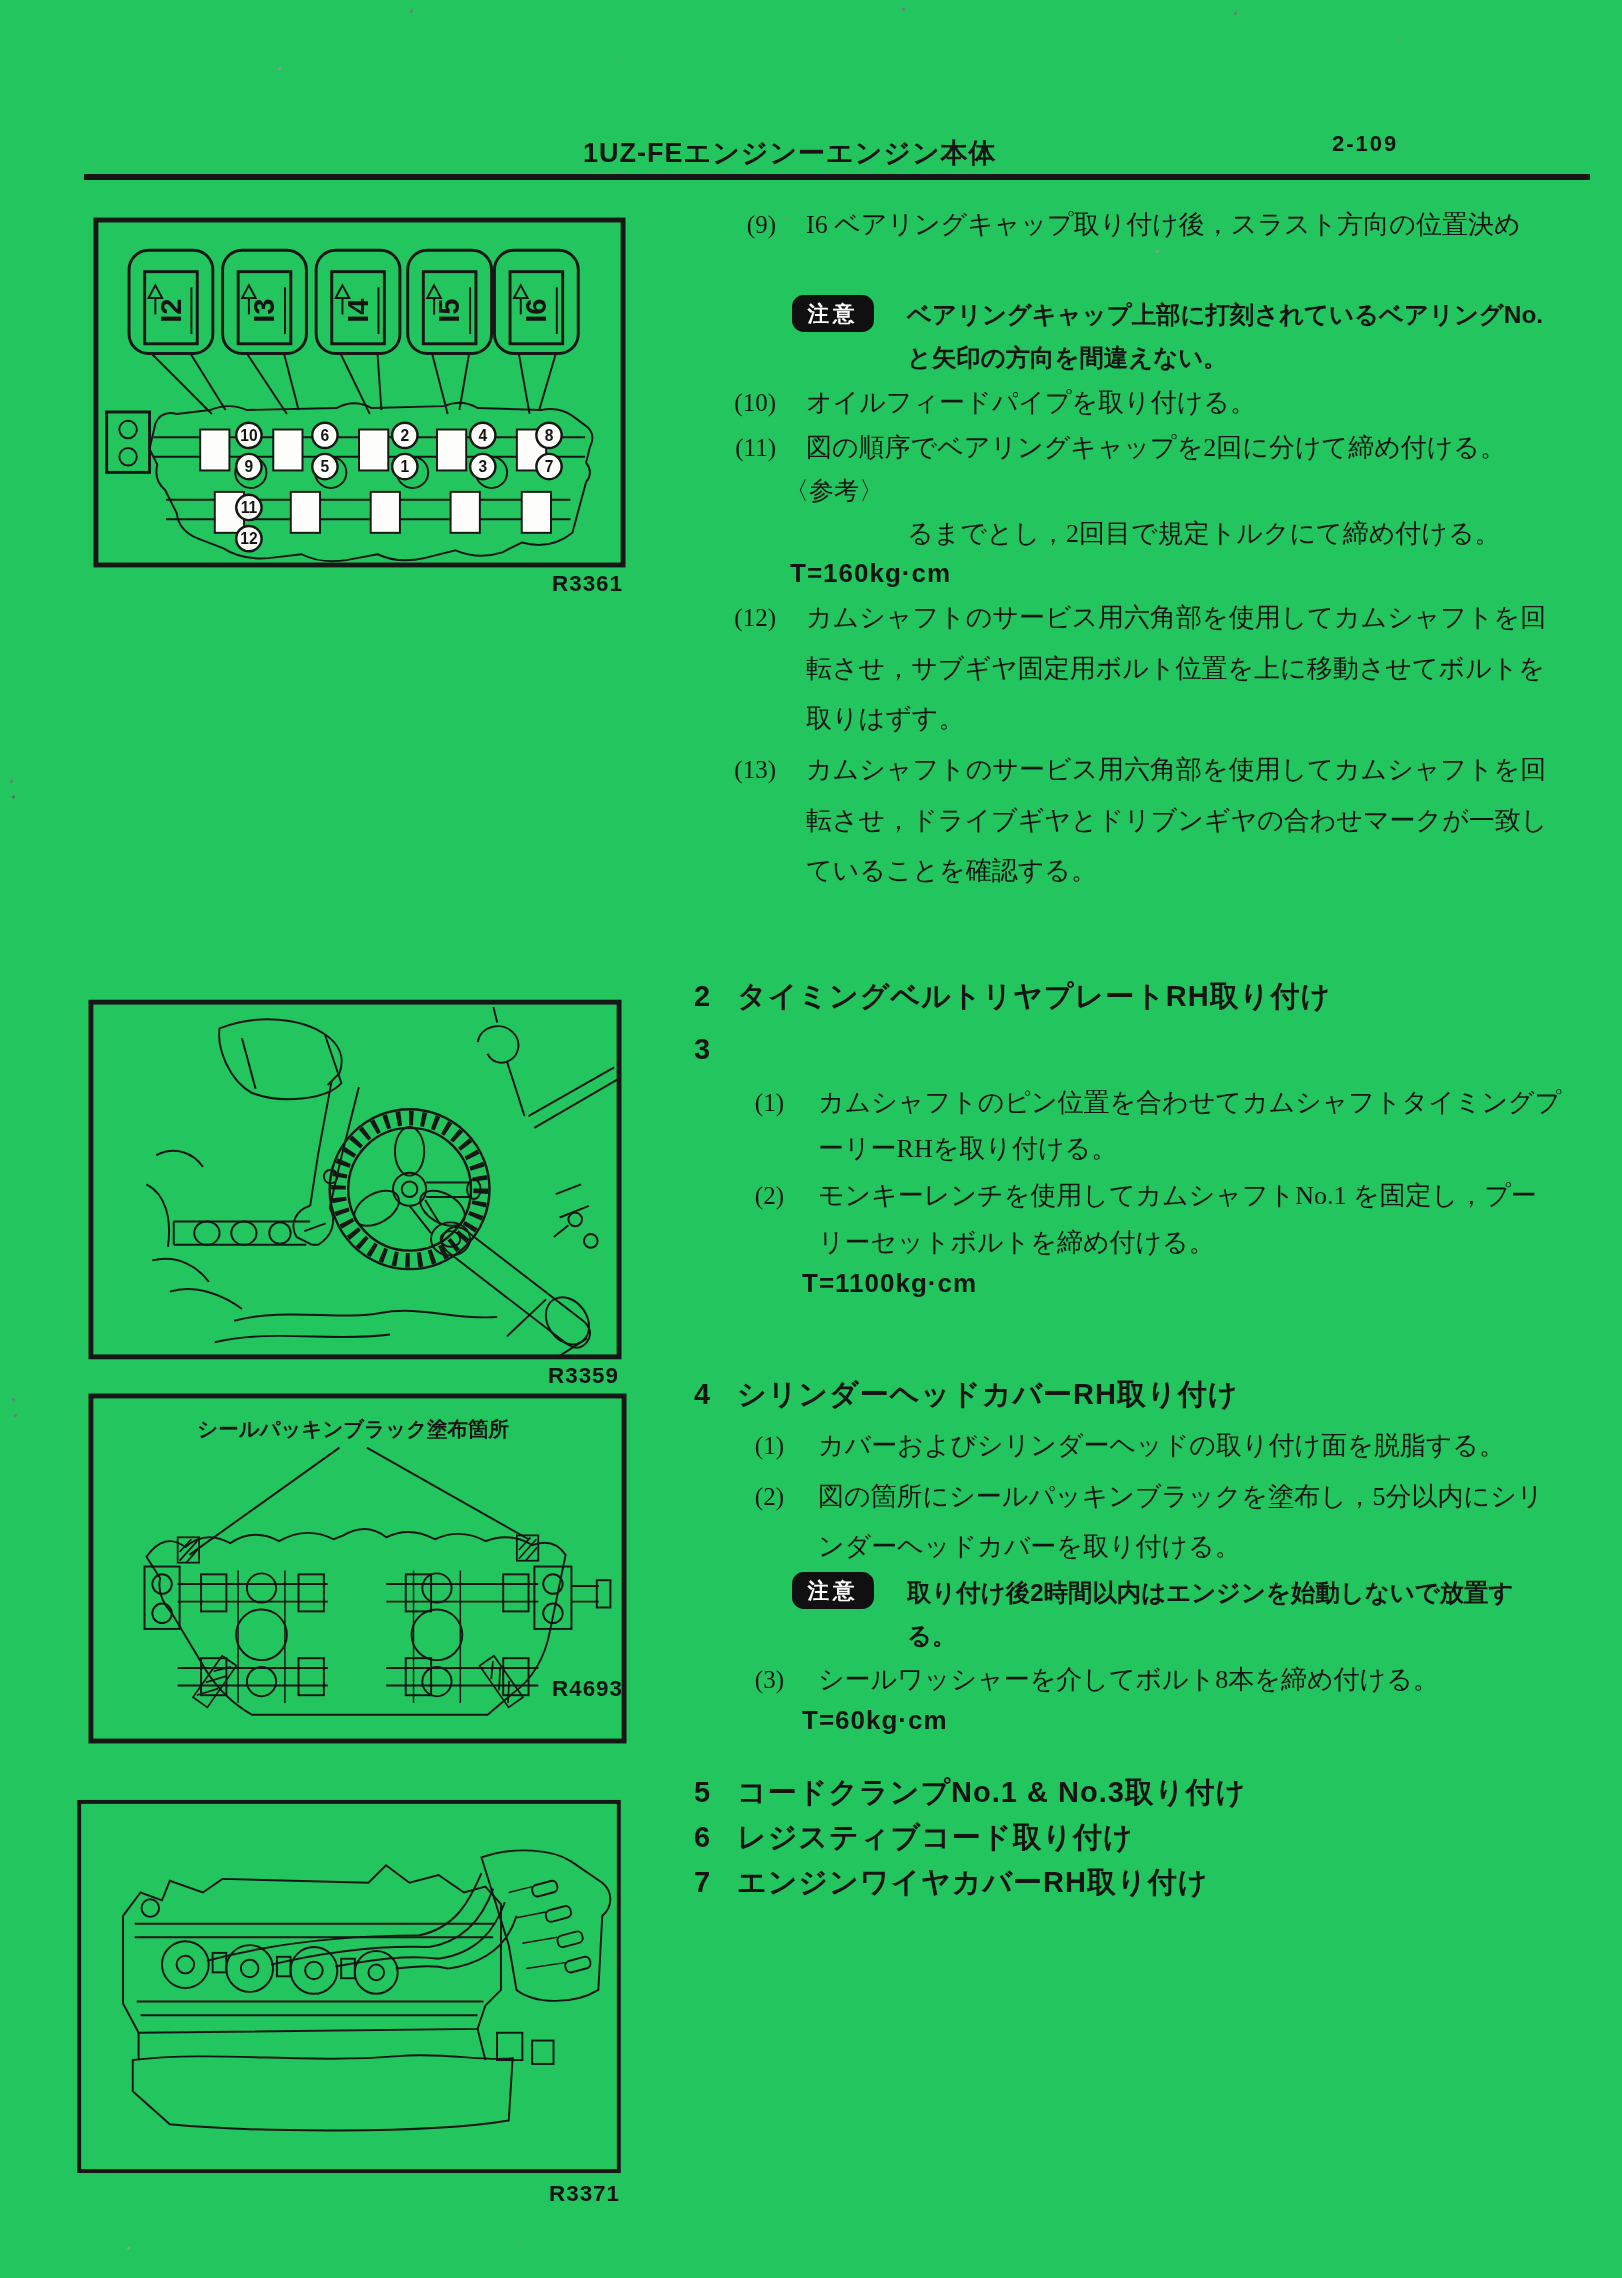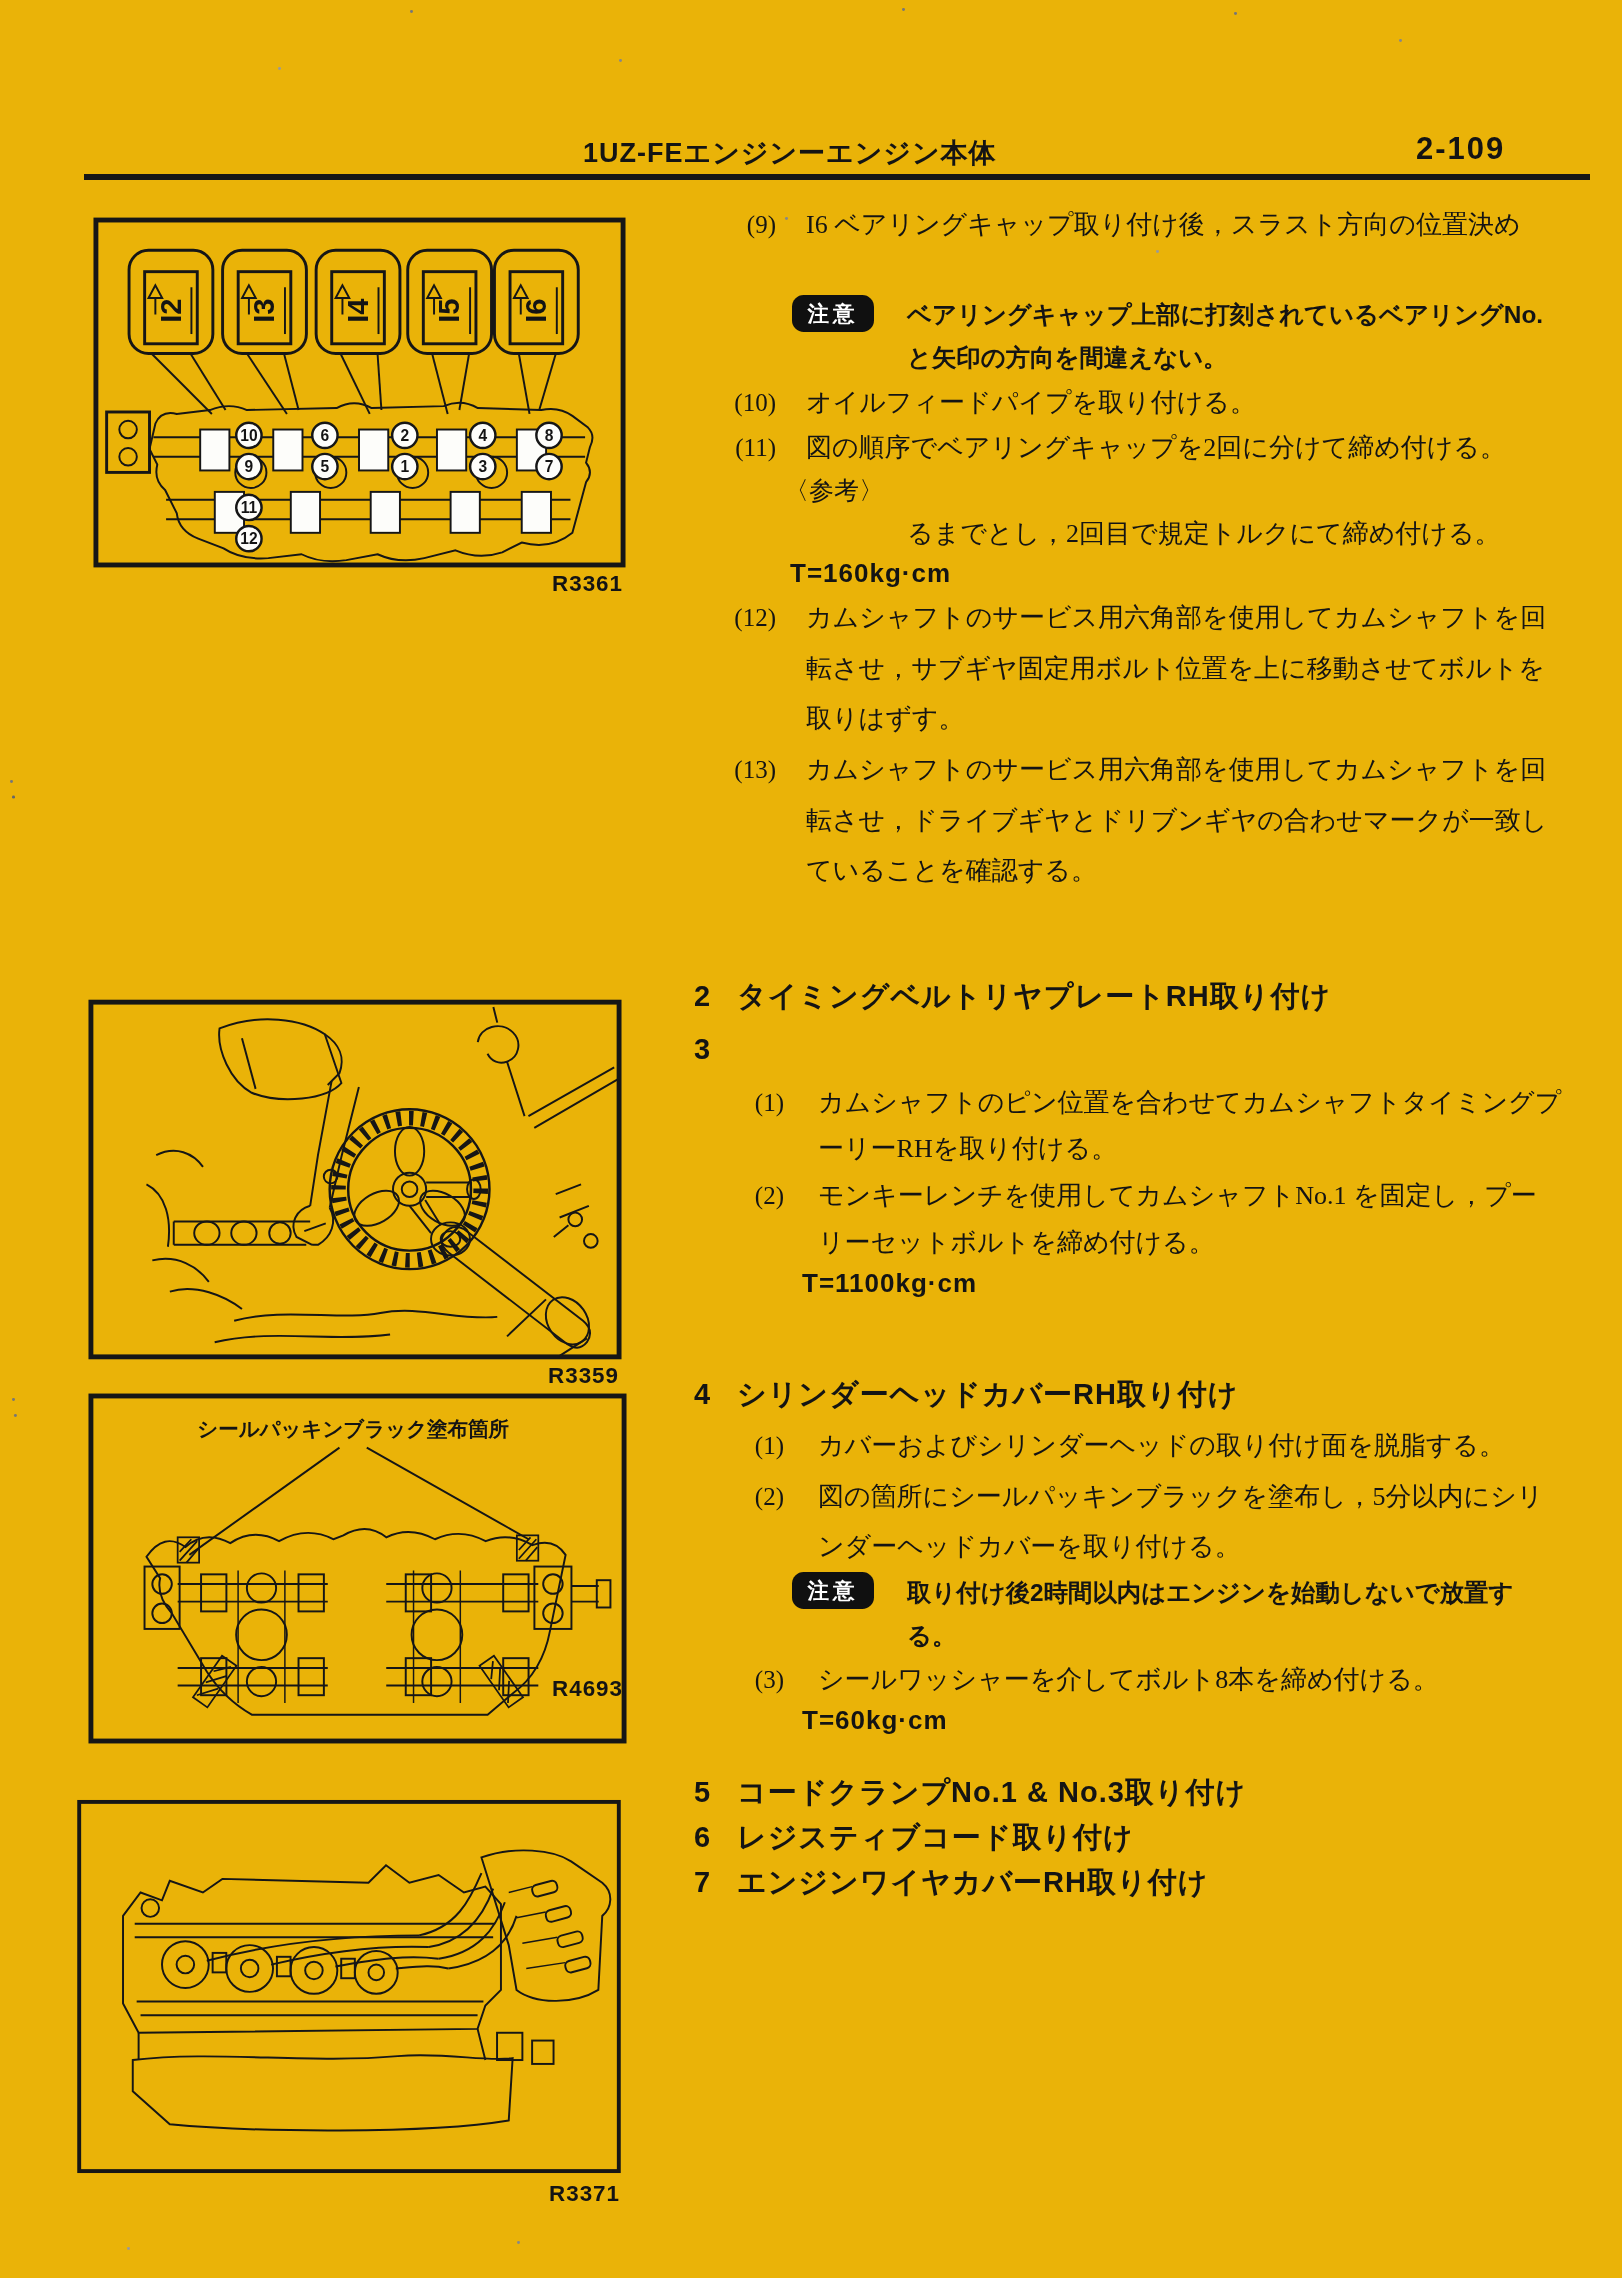--- a/index.html
+++ b/index.html
@@ -1,20 +1,20 @@
 <!DOCTYPE html>
 <html><head>
 <meta charset="utf-8">
 <style>
   html,body{margin:0;padding:0;background:#d8d8d4;}
-  .page{position:relative;width:1623px;height:2278px;background:#eab308;overflow:hidden;
+  .page{position:relative;width:1623px;height:2278px;background:#22c55e;overflow:hidden;
         font-family:"Liberation Serif","DejaVu Serif",serif;color:#141414;}
   .gothic{font-family:"Liberation Sans","DejaVu Sans",sans-serif;font-weight:bold;}
   .hdr-title{position:absolute;left:583px;top:135px;font-size:27px;letter-spacing:1px;}
-  .hdr-page{position:absolute;left:1416px;top:131px;font-size:31px;letter-spacing:2px;}
+  .hdr-page{position:absolute;left:1332px;top:131px;font-size:22px;letter-spacing:2px;}
   .hdr-rule{position:absolute;left:84px;top:174px;width:1506px;height:5.9px;background:#161616;}
   .ln{position:absolute;white-space:nowrap;font-size:26px;line-height:39px;margin-left:16px;}
   .numbox{position:absolute;left:675px;width:101px;text-align:right;font-size:25px;line-height:39px;}
   .subnum{position:absolute;left:683px;width:101px;text-align:right;font-size:25px;line-height:39px;}
   .secnum{position:absolute;left:694px;font-size:29px;line-height:41px;}
   .sectitle{position:absolute;left:737px;font-size:29px;line-height:41px;letter-spacing:1px;text-align:center;}
   .notetxt{position:absolute;left:907px;font-size:24.4px;line-height:37px;white-space:nowrap;
            font-family:"Liberation Sans","DejaVu Sans",sans-serif;font-weight:bold;}
   .reflabel{position:absolute;left:784px;font-size:25px;line-height:39px;}
   .reftxt{position:absolute;left:907px;font-size:26px;line-height:39px;white-space:nowrap;}

